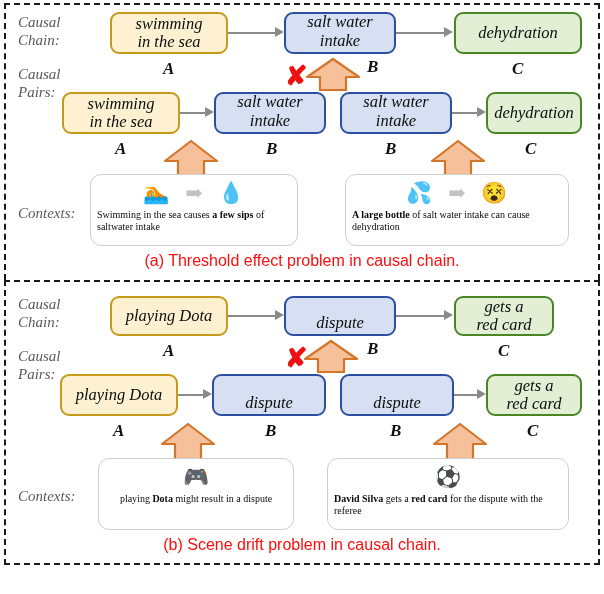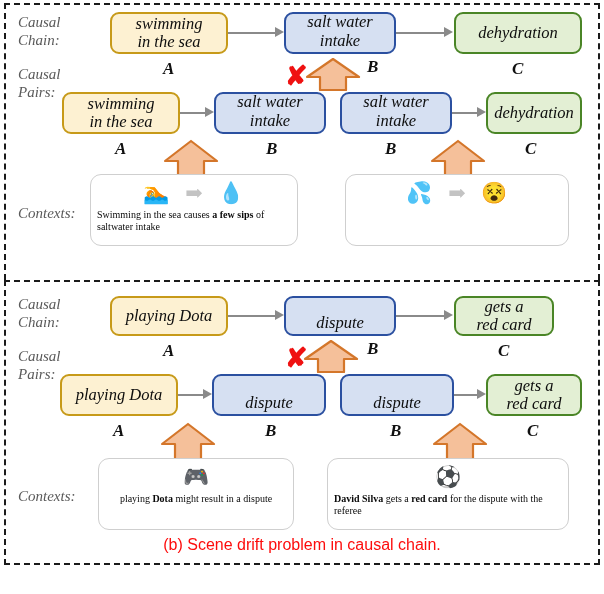--- a/index.html
+++ b/index.html
@@ -221,22 +221,24 @@
     </div>
     <div class="ctx-text">Swimming in the sea causes <b>a few sips</b> of saltwater intake</div>
   </div>
 
   <div class="ctxbox" style="left:345px; top:174px; width:224px; height:72px;">
     <div class="ctx-emojis">
       <span>💦</span>
       <span class="midarrow">➡</span>
       <span>😵</span>
     </div>
-  </div>
-
+    <div class="ctx-text"><b>A large bottle</b> of salt water intake can cause dehydration</div>
+  </div>
+
+  <div class="caption" style="left:0; top:252px;">(a) Threshold effect problem in causal chain.</div>
 
   <div class="panel bottom"></div>
 
   <div class="rowlabel" style="left:18px; top:296px;">Causal
 Chain:</div>
   <div class="rowlabel" style="left:18px; top:348px;">Causal
 Pairs:</div>
   <div class="rowlabel" style="left:18px; top:488px;">Contexts:</div>
 
   <div class="box yellow" style="left:110px; top:296px; width:118px; height:40px;">

